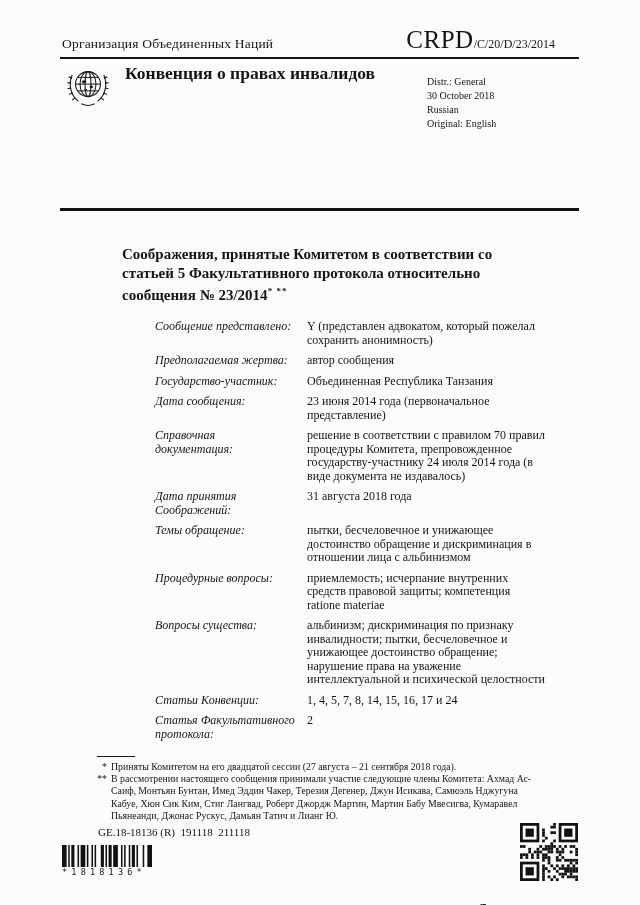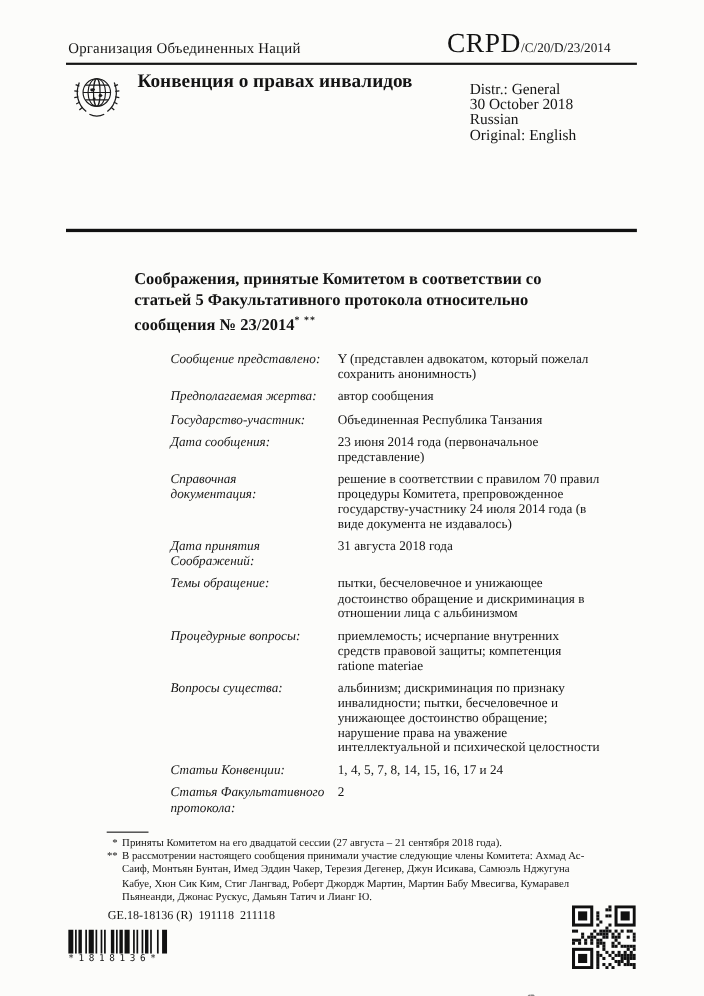--- a/index.html
+++ b/index.html
@@ -7,21 +7,21 @@
   .page{position:relative;width:616px;height:905px;font-family:"Liberation Serif",serif;color:#141414;}
 
   .org-name{position:absolute;left:62px;top:36px;font-size:13.5px;letter-spacing:.2px;}
   .doc-symbol{position:absolute;right:61px;top:26px;white-space:nowrap;text-align:right;}
   .doc-symbol .big{font-size:25px;letter-spacing:.5px;}
   .doc-symbol .suffix{font-size:12px;}
   .header-rule{position:absolute;left:60px;top:57px;width:519px;height:2px;background:#141414;}
 
   .emblem{position:absolute;left:63px;top:62px;width:50px;height:52px;}
   .conv-title{position:absolute;left:125px;top:63px;width:270px;font-size:17.5px;font-weight:bold;line-height:21.5px;}
-  .distr-block{position:absolute;left:427px;top:75px;font-size:14px;line-height:14px;}
+  .distr-block{position:absolute;left:427px;top:75px;font-size:10px;line-height:14px;}
 
   .heavy-rule{position:absolute;left:60px;top:208px;width:519px;height:3px;background:#111;}
   .committee{position:absolute;left:62px;top:219px;font-size:12.5px;font-weight:bold;}
 
   .main-title{position:absolute;left:122px;top:245px;width:372px;font-size:15px;font-weight:bold;line-height:18.5px;}
   .main-title sup{font-size:9px;letter-spacing:1px;}
 
   .info-table{position:absolute;left:155px;top:320px;width:400px;display:grid;grid-template-columns:152px 238px;row-gap:7px;font-size:12px;line-height:13.5px;}
   .info-row{display:contents;}
   .info-label{font-style:italic;padding-right:12px;}

